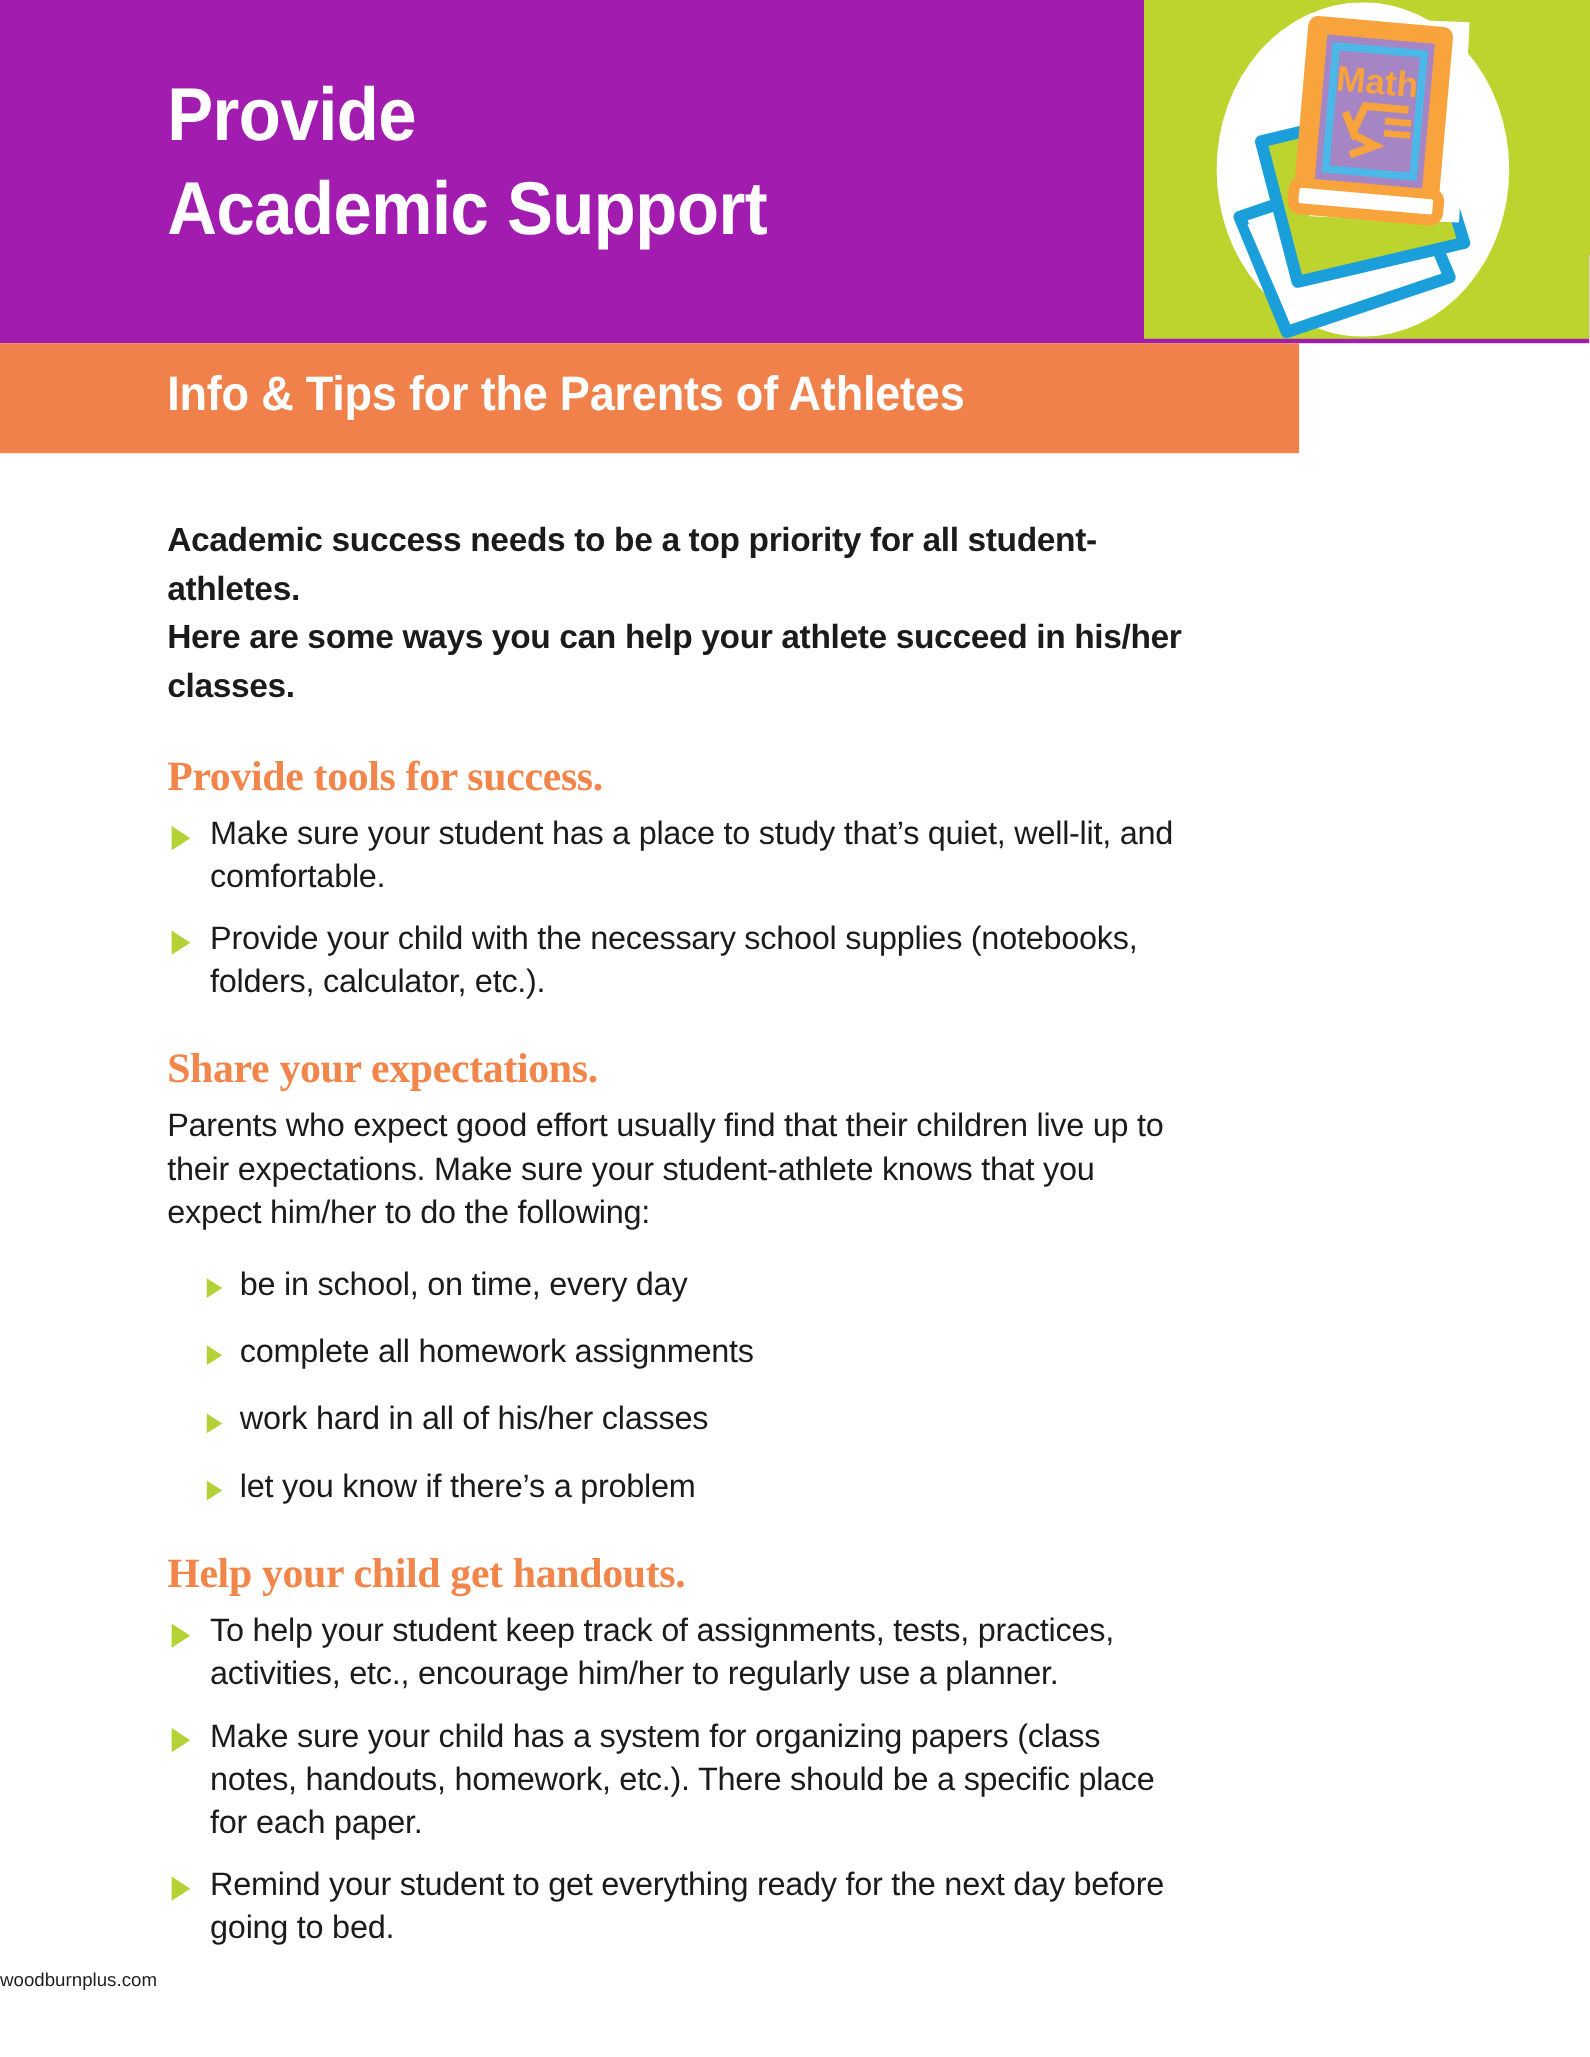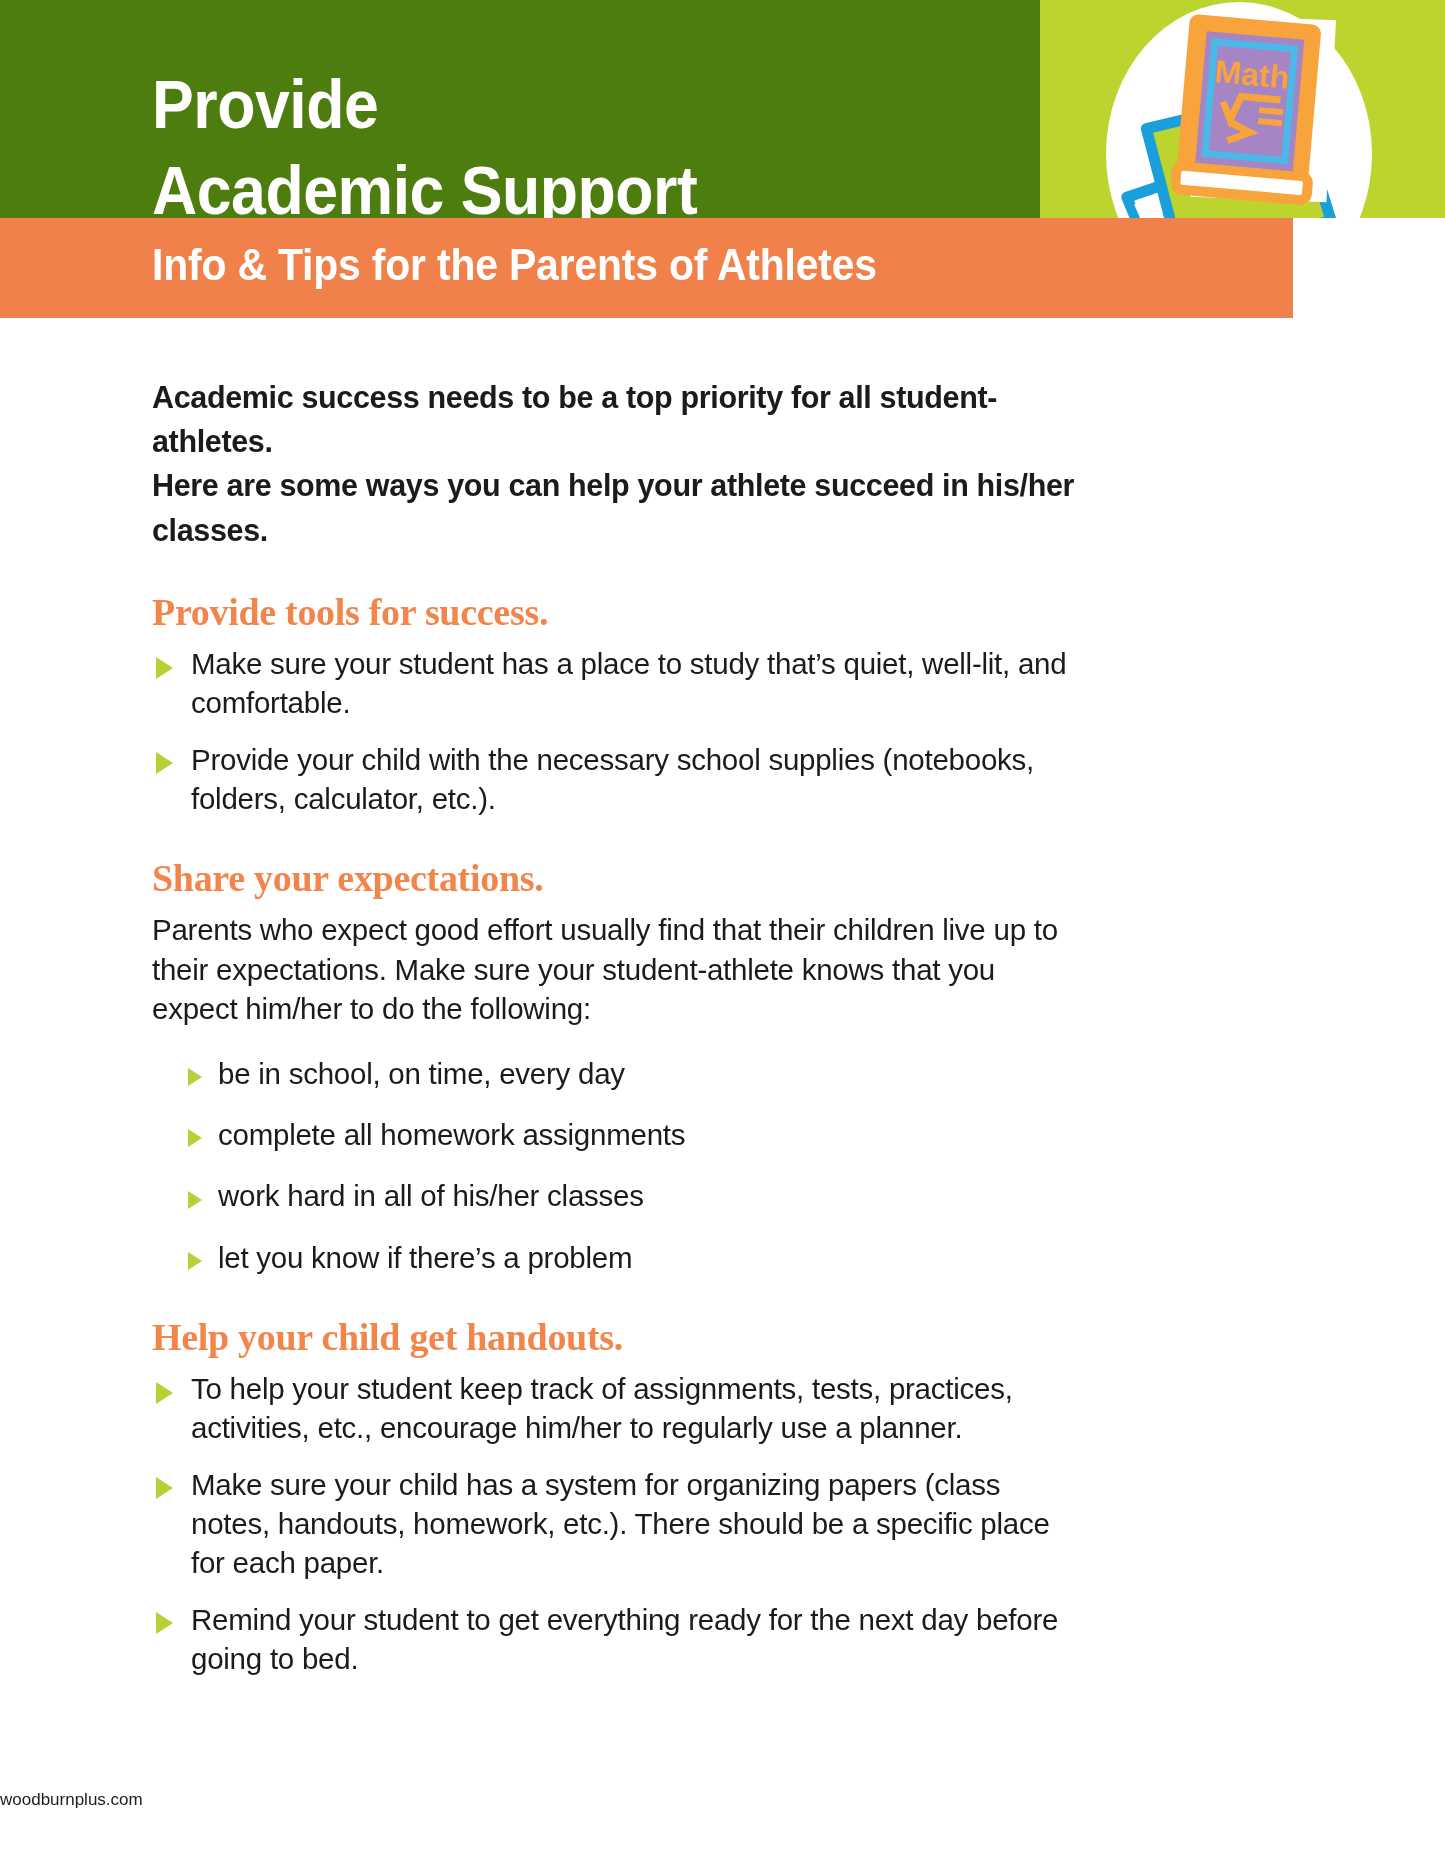--- a/index.html
+++ b/index.html
@@ -12,22 +12,22 @@
     height: 1870px;
     position: relative;
     font-family: "Liberation Sans", sans-serif;
     overflow: hidden;
   }
 
   
   .header {
     position: relative;
     width: 1445px;
-    height: 218px;
-    background: #4d7c0f;
+    height: 312px;
+    background: #a21caf;
     overflow: hidden;
   }
   .header-green {
     position: absolute;
     top: 0;
     right: 0;
     width: 405px;
     height: 308px;
     background: #bdd42f;
   }
@@ -53,21 +53,21 @@
     right: 48px;
     top: 2px;
     width: 320px;
     height: 306px;
     z-index: 4;
   }
 
   
   .subbar {
     position: relative;
-    width: 1293px;
+    width: 1181px;
     height: 100px;
     background: #f0814a;
     text-decoration: underline;
   }
   .subbar-text {
     position: absolute;
     left: 152px;
     top: 22px;
     color: #ffffff;
     font-family: "Liberation Sans Narrow", "Liberation Sans", sans-serif;

